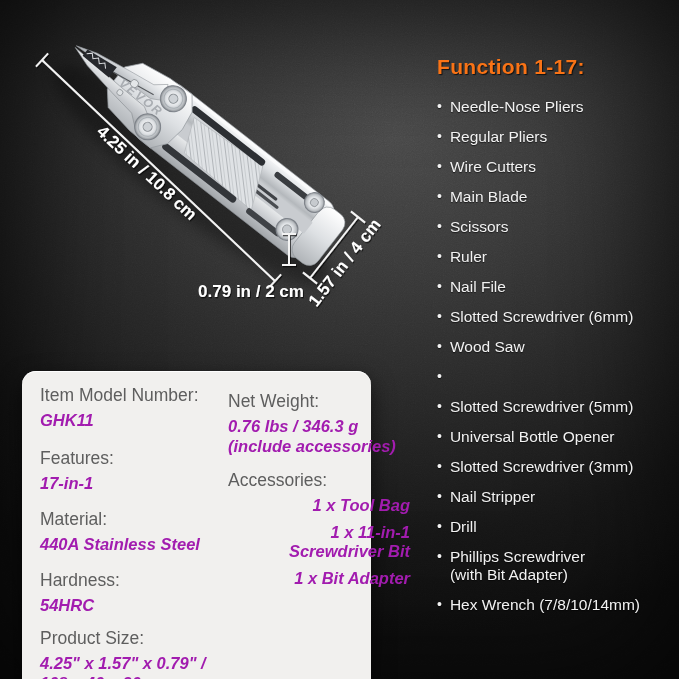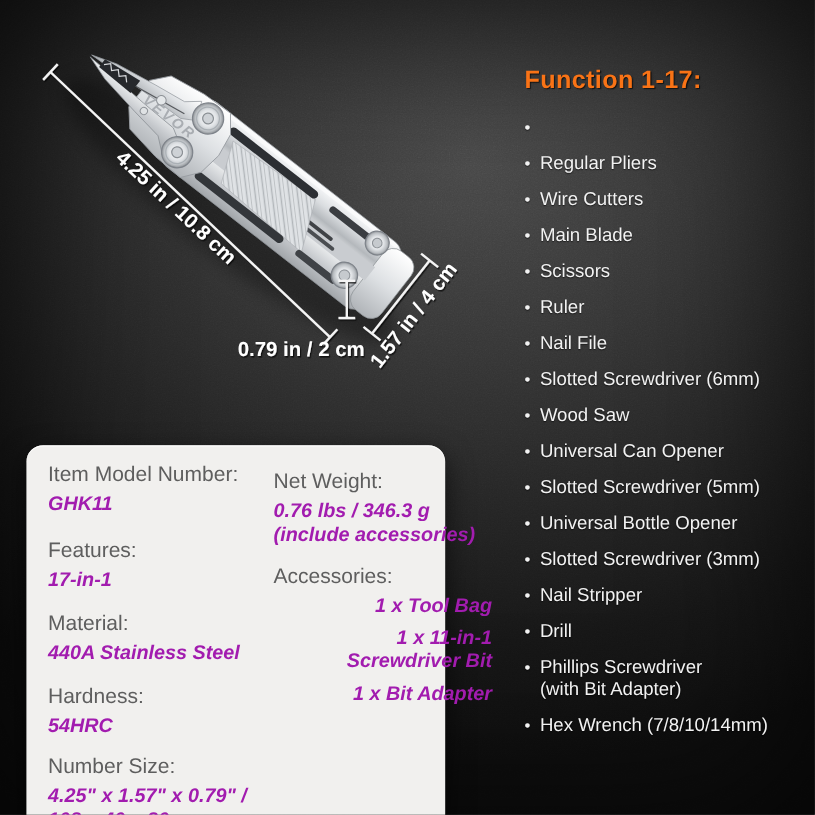--- a/index.html
+++ b/index.html
@@ -171,20 +171,21 @@
     <text transform="translate(349,266) rotate(-52)" text-anchor="middle">1.57 in / 4 cm</text>
     <text x="251" y="297" text-anchor="middle">0.79 in / 2 cm</text>
   </g>
 </svg>
 
 <div class="functions">
   <h1 class="fn-heading">Function 1-17:</h1>
   <ul class="fn-list">
     <li>
         <span class="dot">•</span>
+        <span class="lbl">Needle-Nose Pliers</span>
       </li>
     <li>
         <span class="dot">•</span>
         <span class="lbl">Regular Pliers</span>
       </li>
     <li>
         <span class="dot">•</span>
         <span class="lbl">Wire Cutters</span>
       </li>
     <li>
@@ -206,21 +207,20 @@
     <li>
         <span class="dot">•</span>
         <span class="lbl">Slotted Screwdriver (6mm)</span>
       </li>
     <li>
         <span class="dot">•</span>
         <span class="lbl">Wood Saw</span>
       </li>
     <li>
         <span class="dot">•</span>
-        <span class="lbl">Universal Can Opener</span>
       </li>
     <li>
         <span class="dot">•</span>
         <span class="lbl">Slotted Screwdriver (5mm)</span>
       </li>
     <li>
         <span class="dot">•</span>
         <span class="lbl">Universal Bottle Opener</span>
       </li>
     <li>
@@ -259,21 +259,21 @@
     </div>
     <div class="spec">
       <p class="spec-label">Material:</p>
       <p class="spec-value">440A Stainless Steel</p>
     </div>
     <div class="spec m13">
       <p class="spec-label">Hardness:</p>
       <p class="spec-value">54HRC</p>
     </div>
     <div class="spec">
-      <p class="spec-label">Number Size:</p>
+      <p class="spec-label">Product Size:</p>
       <p class="spec-value">4.25" x 1.57" x 0.79" /
 108 x 40 x 20 mm (folded)</p>
     </div>
   </div>
   <div class="col-right">
     <div class="spec m14">
       <p class="spec-label">Net Weight:</p>
       <p class="spec-value">0.76 lbs / 346.3 g
 (include accessories)</p>
     </div>

